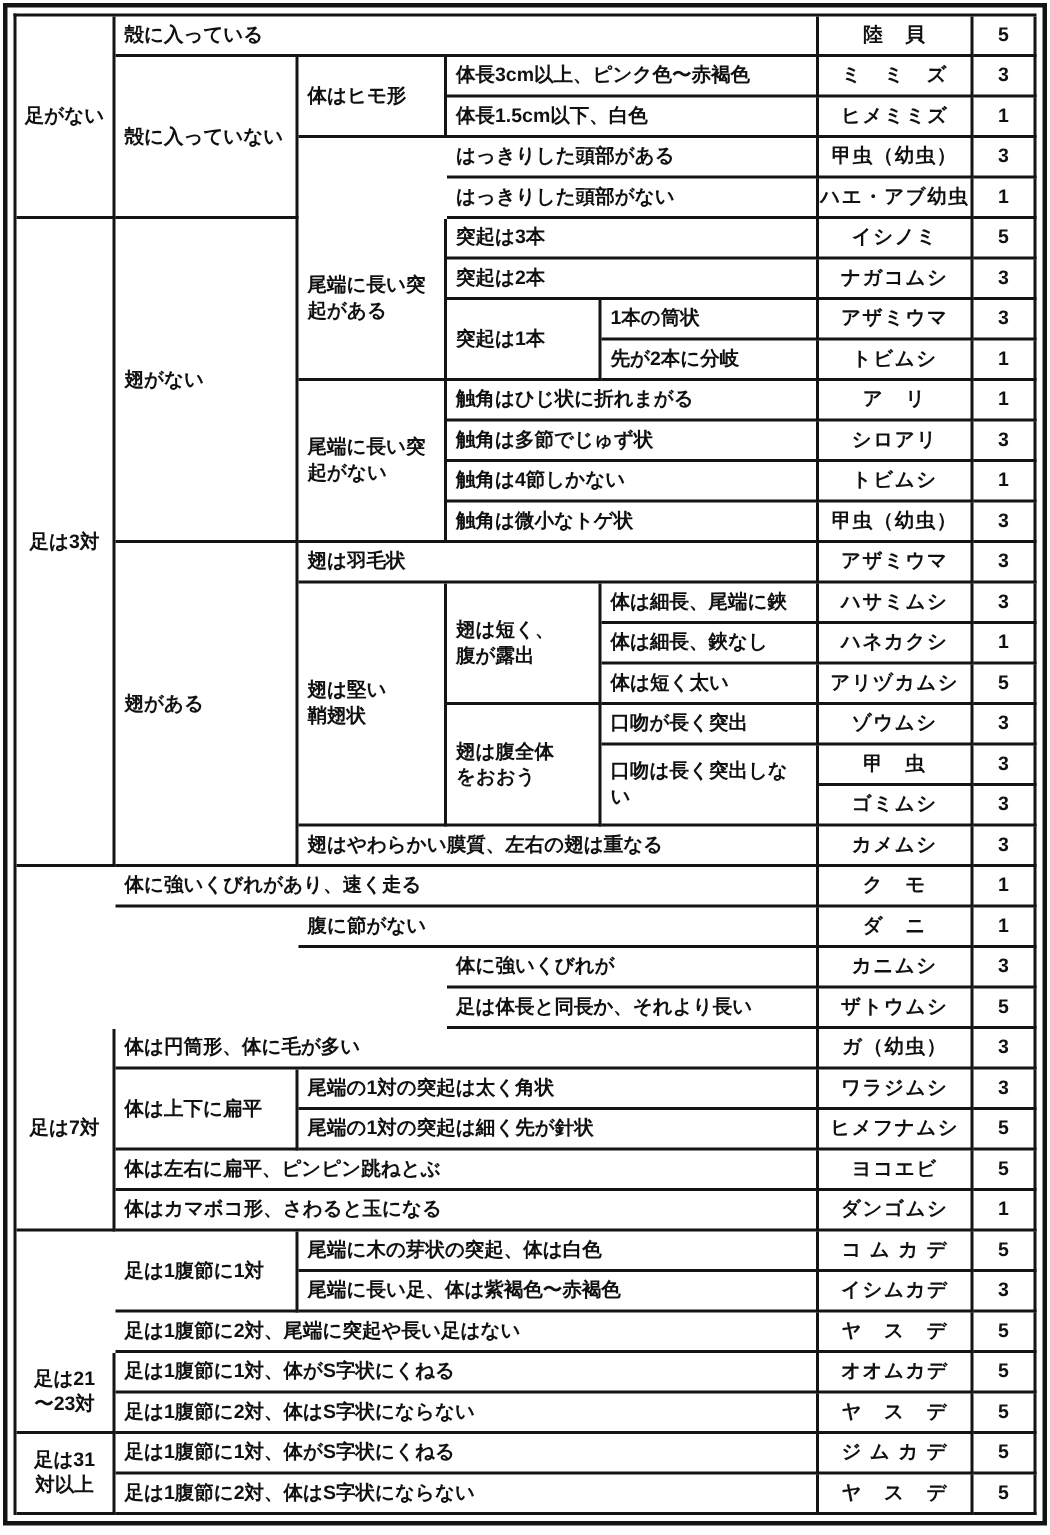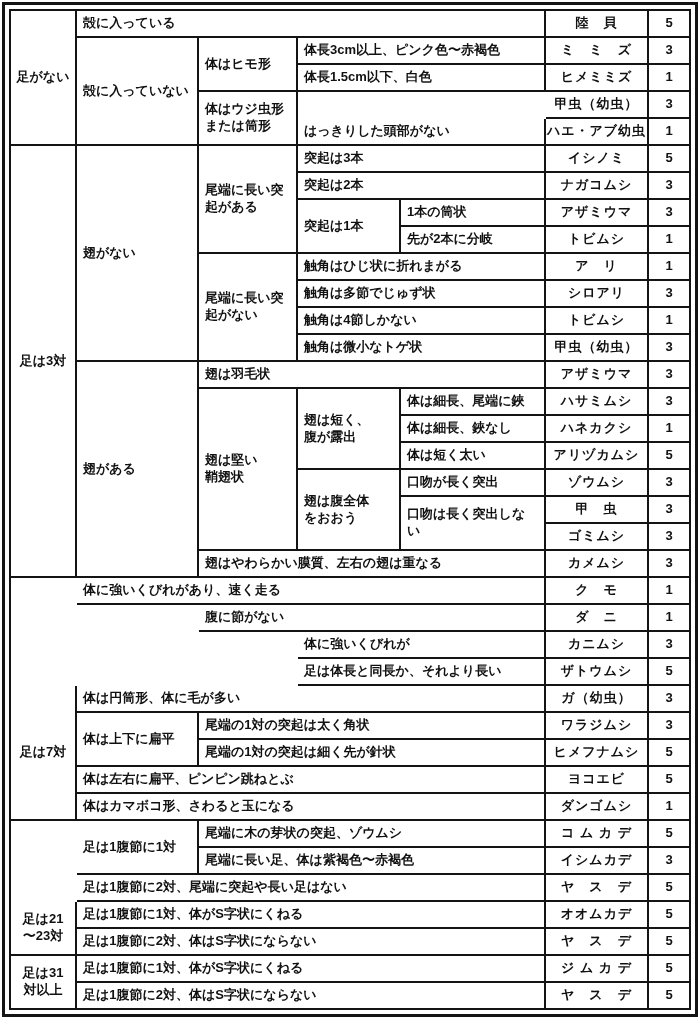--- a/index.html
+++ b/index.html
@@ -34,22 +34,21 @@
 
 <div class="frame">
   <div class="grid">
 
     <div class="cell c1" style="grid-area:1/1/6/2">足がない</div>
     <div class="cell d" style="grid-area:1/2/2/6">殻に入っている</div>
     <div class="cell d" style="grid-area:2/2/6/3">殻に入っていない</div>
     <div class="cell d" style="grid-area:2/3/4/4">体はヒモ形</div>
     <div class="cell d" style="grid-area:2/4/3/6">体長3cm以上、ピンク色〜赤褐色</div>
     <div class="cell d" style="grid-area:3/4/4/6">体長1.5cm以下、白色</div>
-    <div class="cell d" style="grid-area:4/3/6/4">体はウジ虫形
-または筒形</div>
+    <div class="cell d" style="grid-area:4/4/5/6">はっきりした頭部がある</div>
     <div class="cell d" style="grid-area:5/4/6/6">はっきりした頭部がない</div>
     <div class="cell n" style="grid-area:1/6/2/7">陸　貝</div>
     <div class="cell s" style="grid-area:1/7/2/8">5</div>
     <div class="cell n" style="grid-area:2/6/3/7">ミ　ミ　ズ</div>
     <div class="cell s" style="grid-area:2/7/3/8">3</div>
     <div class="cell n" style="grid-area:3/6/4/7">ヒメミミズ</div>
     <div class="cell s" style="grid-area:3/7/4/8">1</div>
     <div class="cell n" style="grid-area:4/6/5/7">甲虫（幼虫）</div>
     <div class="cell s" style="grid-area:4/7/5/8">3</div>
     <div class="cell n" style="grid-area:5/6/6/7">ハエ・アブ幼虫</div>
@@ -142,21 +141,21 @@
     <div class="cell n" style="grid-area:27/6/28/7">ワラジムシ</div>
     <div class="cell s" style="grid-area:27/7/28/8">3</div>
     <div class="cell n" style="grid-area:28/6/29/7">ヒメフナムシ</div>
     <div class="cell s" style="grid-area:28/7/29/8">5</div>
     <div class="cell n" style="grid-area:29/6/30/7">ヨコエビ</div>
     <div class="cell s" style="grid-area:29/7/30/8">5</div>
     <div class="cell n" style="grid-area:30/6/31/7">ダンゴムシ</div>
     <div class="cell s" style="grid-area:30/7/31/8">1</div>
 
     <div class="cell d" style="grid-area:31/2/33/3">足は1腹節に1対</div>
-    <div class="cell d" style="grid-area:31/3/32/6">尾端に木の芽状の突起、ゾウムシ</div>
+    <div class="cell d" style="grid-area:31/3/32/6">尾端に木の芽状の突起、体は白色</div>
     <div class="cell d" style="grid-area:32/3/33/6">尾端に長い足、体は紫褐色〜赤褐色</div>
     <div class="cell d" style="grid-area:33/2/34/6">足は1腹節に2対、尾端に突起や長い足はない</div>
     <div class="cell n" style="grid-area:31/6/32/7">コ ム カ デ</div>
     <div class="cell s" style="grid-area:31/7/32/8">5</div>
     <div class="cell n" style="grid-area:32/6/33/7">イシムカデ</div>
     <div class="cell s" style="grid-area:32/7/33/8">3</div>
     <div class="cell n" style="grid-area:33/6/34/7">ヤ　ス　デ</div>
     <div class="cell s" style="grid-area:33/7/34/8">5</div>
 
     <div class="cell c1" style="grid-area:34/1/36/2">足は21

